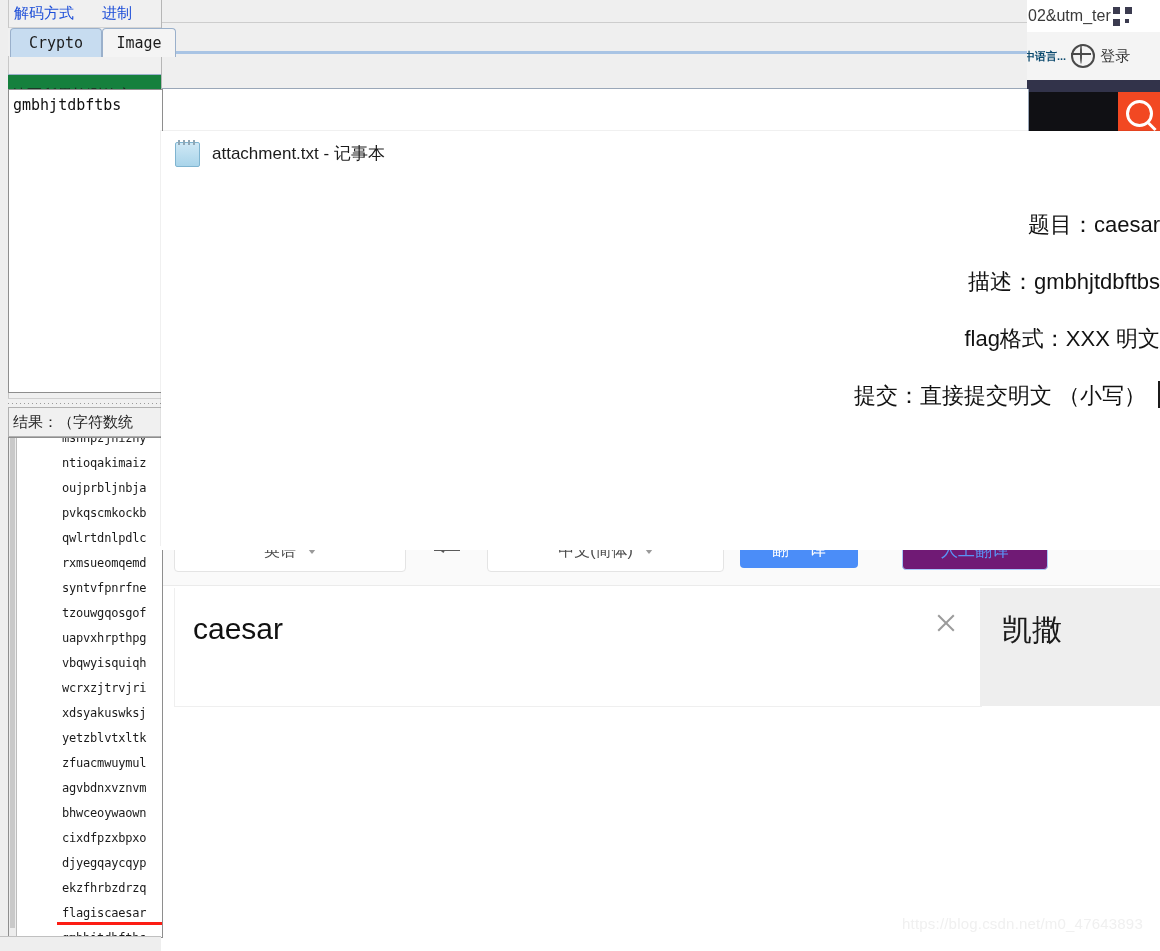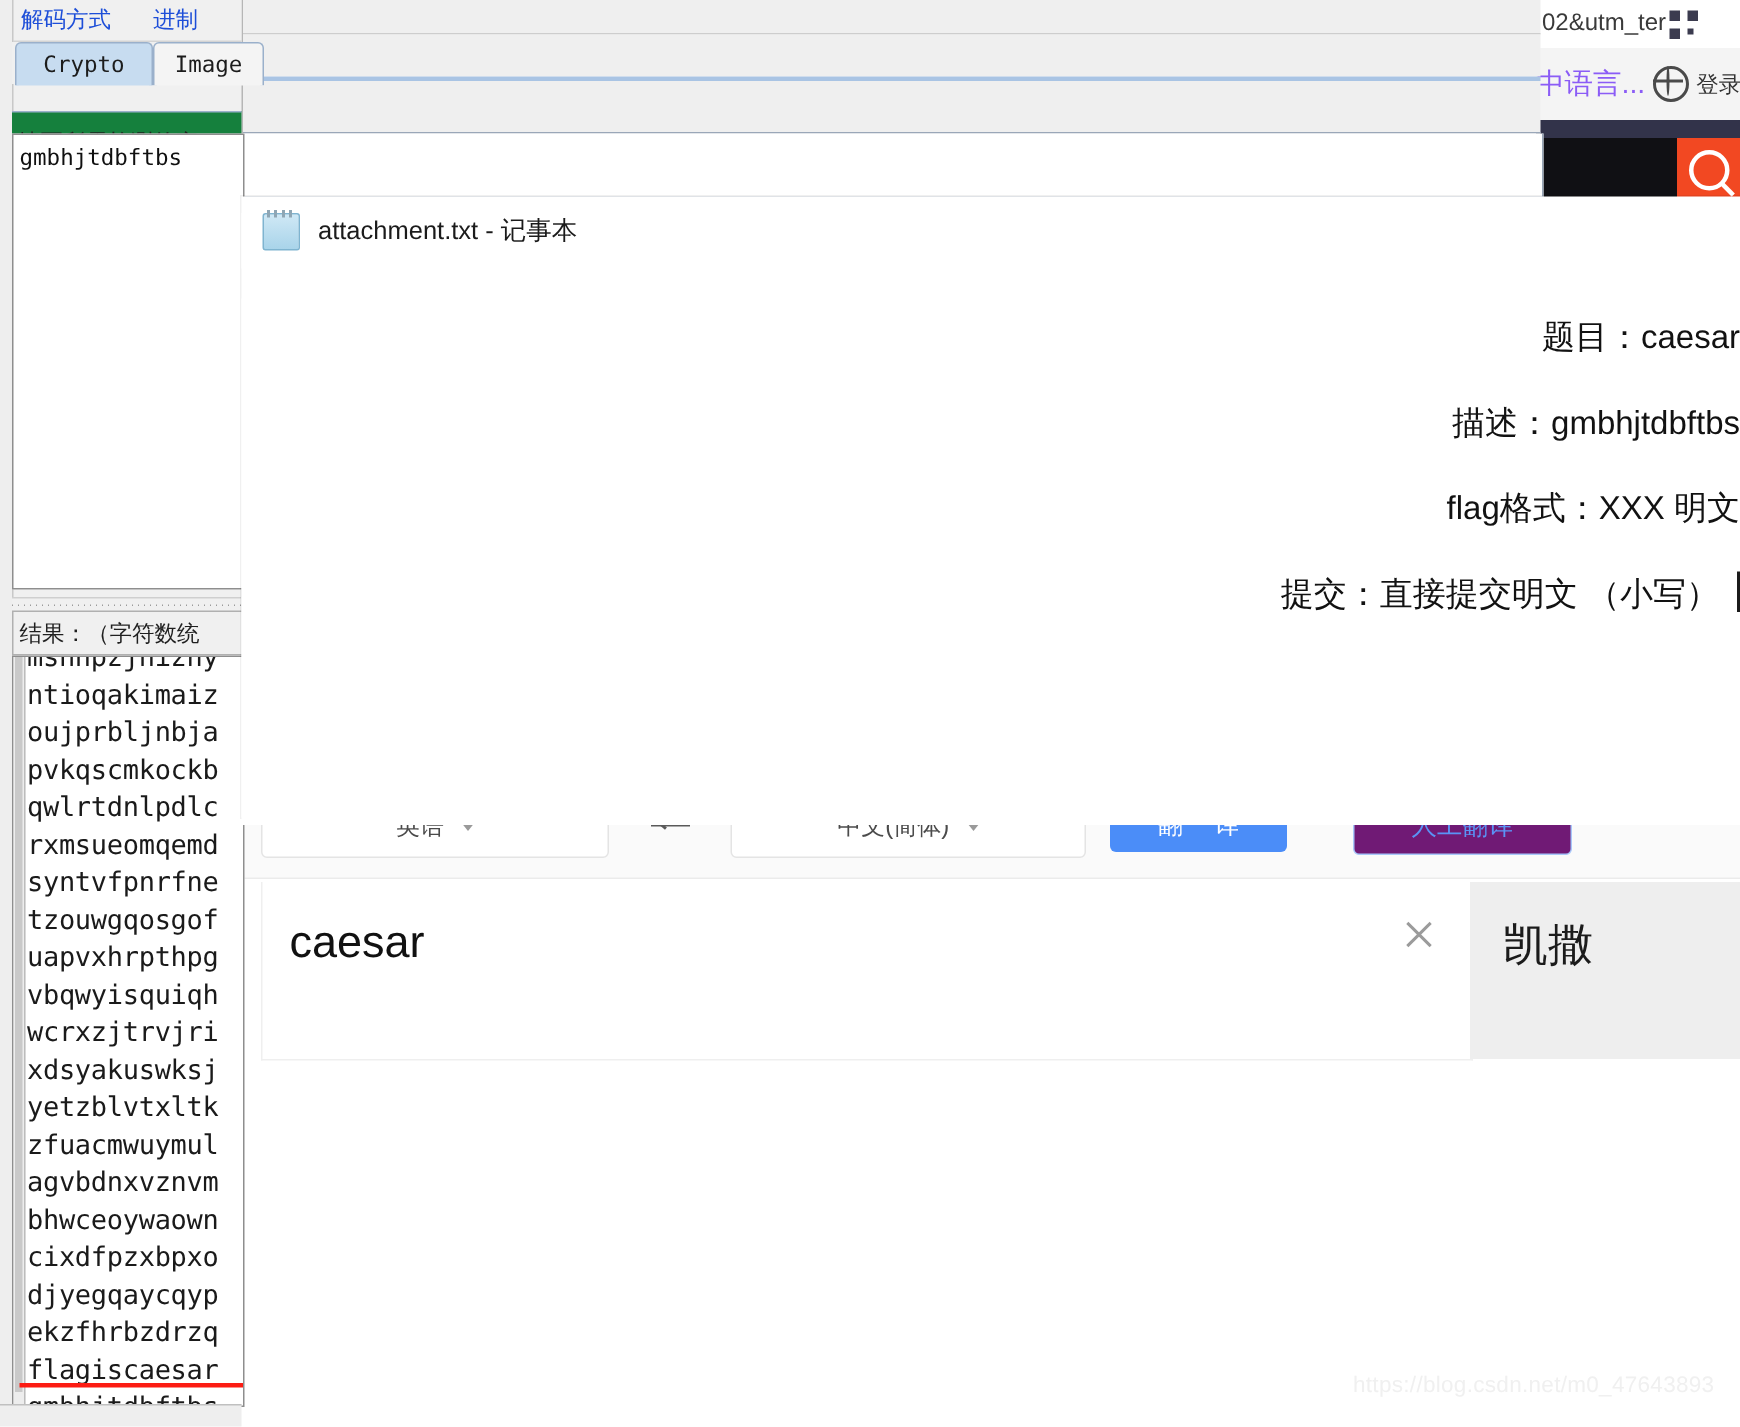--- a/index.html
+++ b/index.html
@@ -30,21 +30,21 @@
     background:
       linear-gradient(#3b3b4f,#3b3b4f) 0 0/7px 7px no-repeat,
       linear-gradient(#3b3b4f,#3b3b4f) 12px 0/7px 7px no-repeat,
       linear-gradient(#3b3b4f,#3b3b4f) 0 12px/7px 7px no-repeat,
       linear-gradient(#3b3b4f,#3b3b4f) 12px 12px/4px 4px no-repeat;
   }
   #browser-toolbar2{
     left:1024px;top:32px;width:136px;height:48px;background:#f4f4f4;
     border-bottom:1px solid #cfcfcf;display:flex;align-items:center;gap:5px;
   }
-  #browser-lang-text{font-size:19px;color:#8b5cf6;white-space:nowrap;}
+  #browser-lang-text{font-size:11px;color:#0c4a6e;white-space:nowrap;font-weight:bold;}
   #globe-icon{
     width:20px;height:20px;border:2px solid #4a4a4a;border-radius:50%;
     position:relative;flex:0 0 auto;
   }
   #globe-icon:before{
     content:"";position:absolute;left:-2px;top:7px;width:20px;height:2px;background:#4a4a4a;
   }
   #globe-icon:after{
     content:"";position:absolute;left:7px;top:-2px;width:2px;height:20px;background:#4a4a4a;
     border-radius:50%;box-shadow:0 0 0 0 transparent;
@@ -198,23 +198,24 @@
     position:absolute;left:0;top:0;width:7px;height:499px;background:#ededed;
     border-right:1px solid #bcbcbc;
   }
   #result-scroll-thumb{
     position:absolute;left:1px;top:0px;width:5px;height:490px;background:#c9c9c9;
   }
   #result-items{
     position:absolute;left:9px;top:-12px;width:144px;
   }
   .result-row{
-    height:25px;line-height:25px;font-size:18px;color:#1a1a1a;white-space:nowrap;
+    height:25px;line-height:25px;font-size:12px;color:#1a1a1a;white-space:nowrap;
     font-family:"DejaVu Sans Mono","Liberation Mono",monospace;letter-spacing:-0.2px;
     position:relative;
+    margin-left:44px;
   }
   .result-row.highlight:after{
     content:"";position:absolute;left:-5px;bottom:1px;width:152px;height:3px;background:#fc1c13;
   }
   #tool-bottom-strip{
     left:0;top:936px;width:161px;height:15px;background:#eeeeee;border-top:1px solid #c0c0c0;
   }
 
   
   #bg-panel-a{left:161px;top:0;width:866px;height:22px;background:#efefef;border-bottom:1px solid #cdcdcd;}

